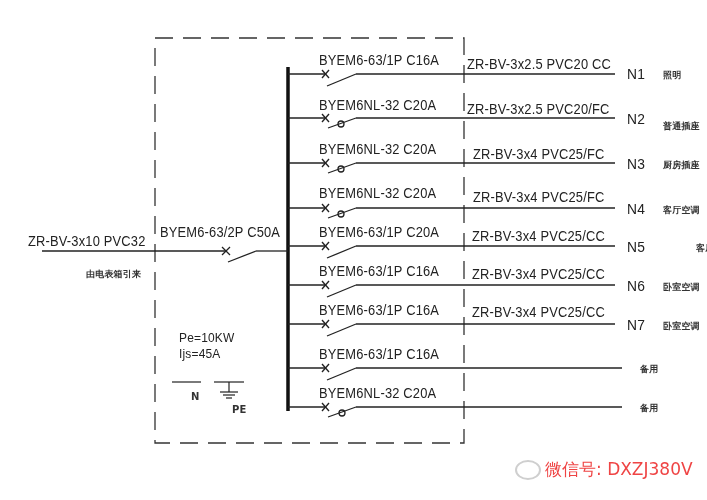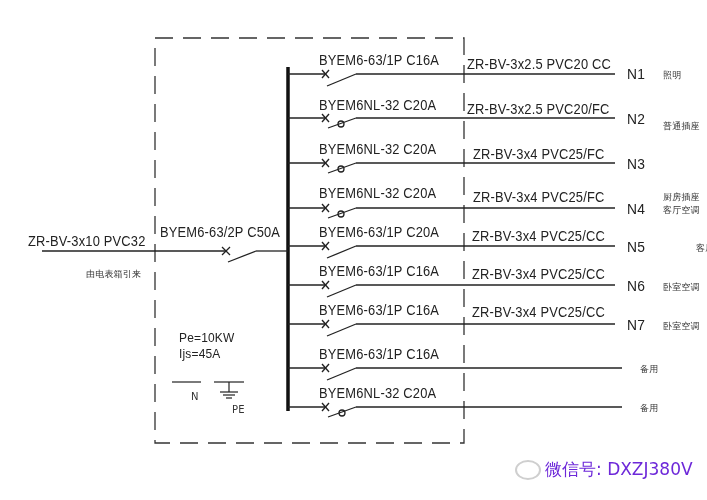--- a/index.html
+++ b/index.html
@@ -4,23 +4,23 @@
 <style>
   html, body { margin:0; padding:0; background:#ffffff; }
   body { width:707px; height:500px; position:relative; overflow:hidden;
          font-family: "Liberation Sans", "DejaVu Sans", sans-serif; color:#222; }
   svg { position:absolute; left:0; top:0; }
   .lbl { position:absolute; white-space:nowrap; font-family: "Liberation Sans", sans-serif;
          font-size:14px; color:#222; letter-spacing:0.2px; transform:scaleX(0.92); transform-origin:left top; }
   .breaker { font-size:14px; }
   .cable { font-size:14px; }
   .circuit-no { font-size:15px; }
-  .cn { font-size:9px; font-weight:normal; color:#333; font-family:"DejaVu Sans", sans-serif; transform:none;padding-left:12px; }
+  .cn { font-size:9px; font-weight:bold; color:#333; font-family:"DejaVu Sans", sans-serif; transform:none;padding-left:12px; }
   .small { font-size:13px; }
-  .watermark { position:absolute; color:#6d28d9; font-size:17px; font-family:"DejaVu Sans", sans-serif; white-space:nowrap; }
+  .watermark { position:absolute; color:#ef4444; font-size:17px; font-family:"DejaVu Sans", sans-serif; white-space:nowrap; }
 </style>
 </head>
 <body>
 
 <svg width="707" height="500">
 
   <rect x="155" y="38" width="309" height="405" fill="none" stroke="#333" stroke-width="1.3" stroke-dasharray="18,10"></rect>
 
   <line x1="288" y1="67" x2="288" y2="411" stroke="#111" stroke-width="3.5"></line>
 
@@ -143,21 +143,21 @@
 <div class="lbl circuit-no" style="left:627px;top:65px;">N1</div>
 <div class="lbl circuit-no" style="left:627px;top:110px;">N2</div>
 <div class="lbl circuit-no" style="left:627px;top:155px;">N3</div>
 <div class="lbl circuit-no" style="left:627px;top:200px;">N4</div>
 <div class="lbl circuit-no" style="left:627px;top:238px;">N5</div>
 <div class="lbl circuit-no" style="left:627px;top:277px;">N6</div>
 <div class="lbl circuit-no" style="left:627px;top:316px;">N7</div>
 
 <div class="lbl cn" style="left:651px;top:69px;">照明</div>
 <div class="lbl cn" style="left:651px;top:120px;">普通插座</div>
-<div class="lbl cn" style="left:651px;top:159px;margin-top:32px;">厨房插座</div>
+<div class="lbl cn" style="left:651px;top:159px;">厨房插座</div>
 <div class="lbl cn" style="left:651px;top:204px;">客厅空调</div>
 <div class="lbl cn" style="left:684px;top:242px;">客厅空调</div>
 <div class="lbl cn" style="left:651px;top:281px;">卧室空调</div>
 <div class="lbl cn" style="left:651px;top:320px;">卧室空调</div>
 <div class="lbl cn" style="left:628px;top:363px;">备用</div>
 <div class="lbl cn" style="left:628px;top:402px;">备用</div>
 
 <div class="watermark" style="left:515px;top:458px;">
   <span style="display:inline-block;width:22px;height:16px;border:2px solid #cfcfcf;border-radius:50%;vertical-align:middle;margin-right:4px;"></span><span>微信号: DXZJ380V</span>
 </div>

